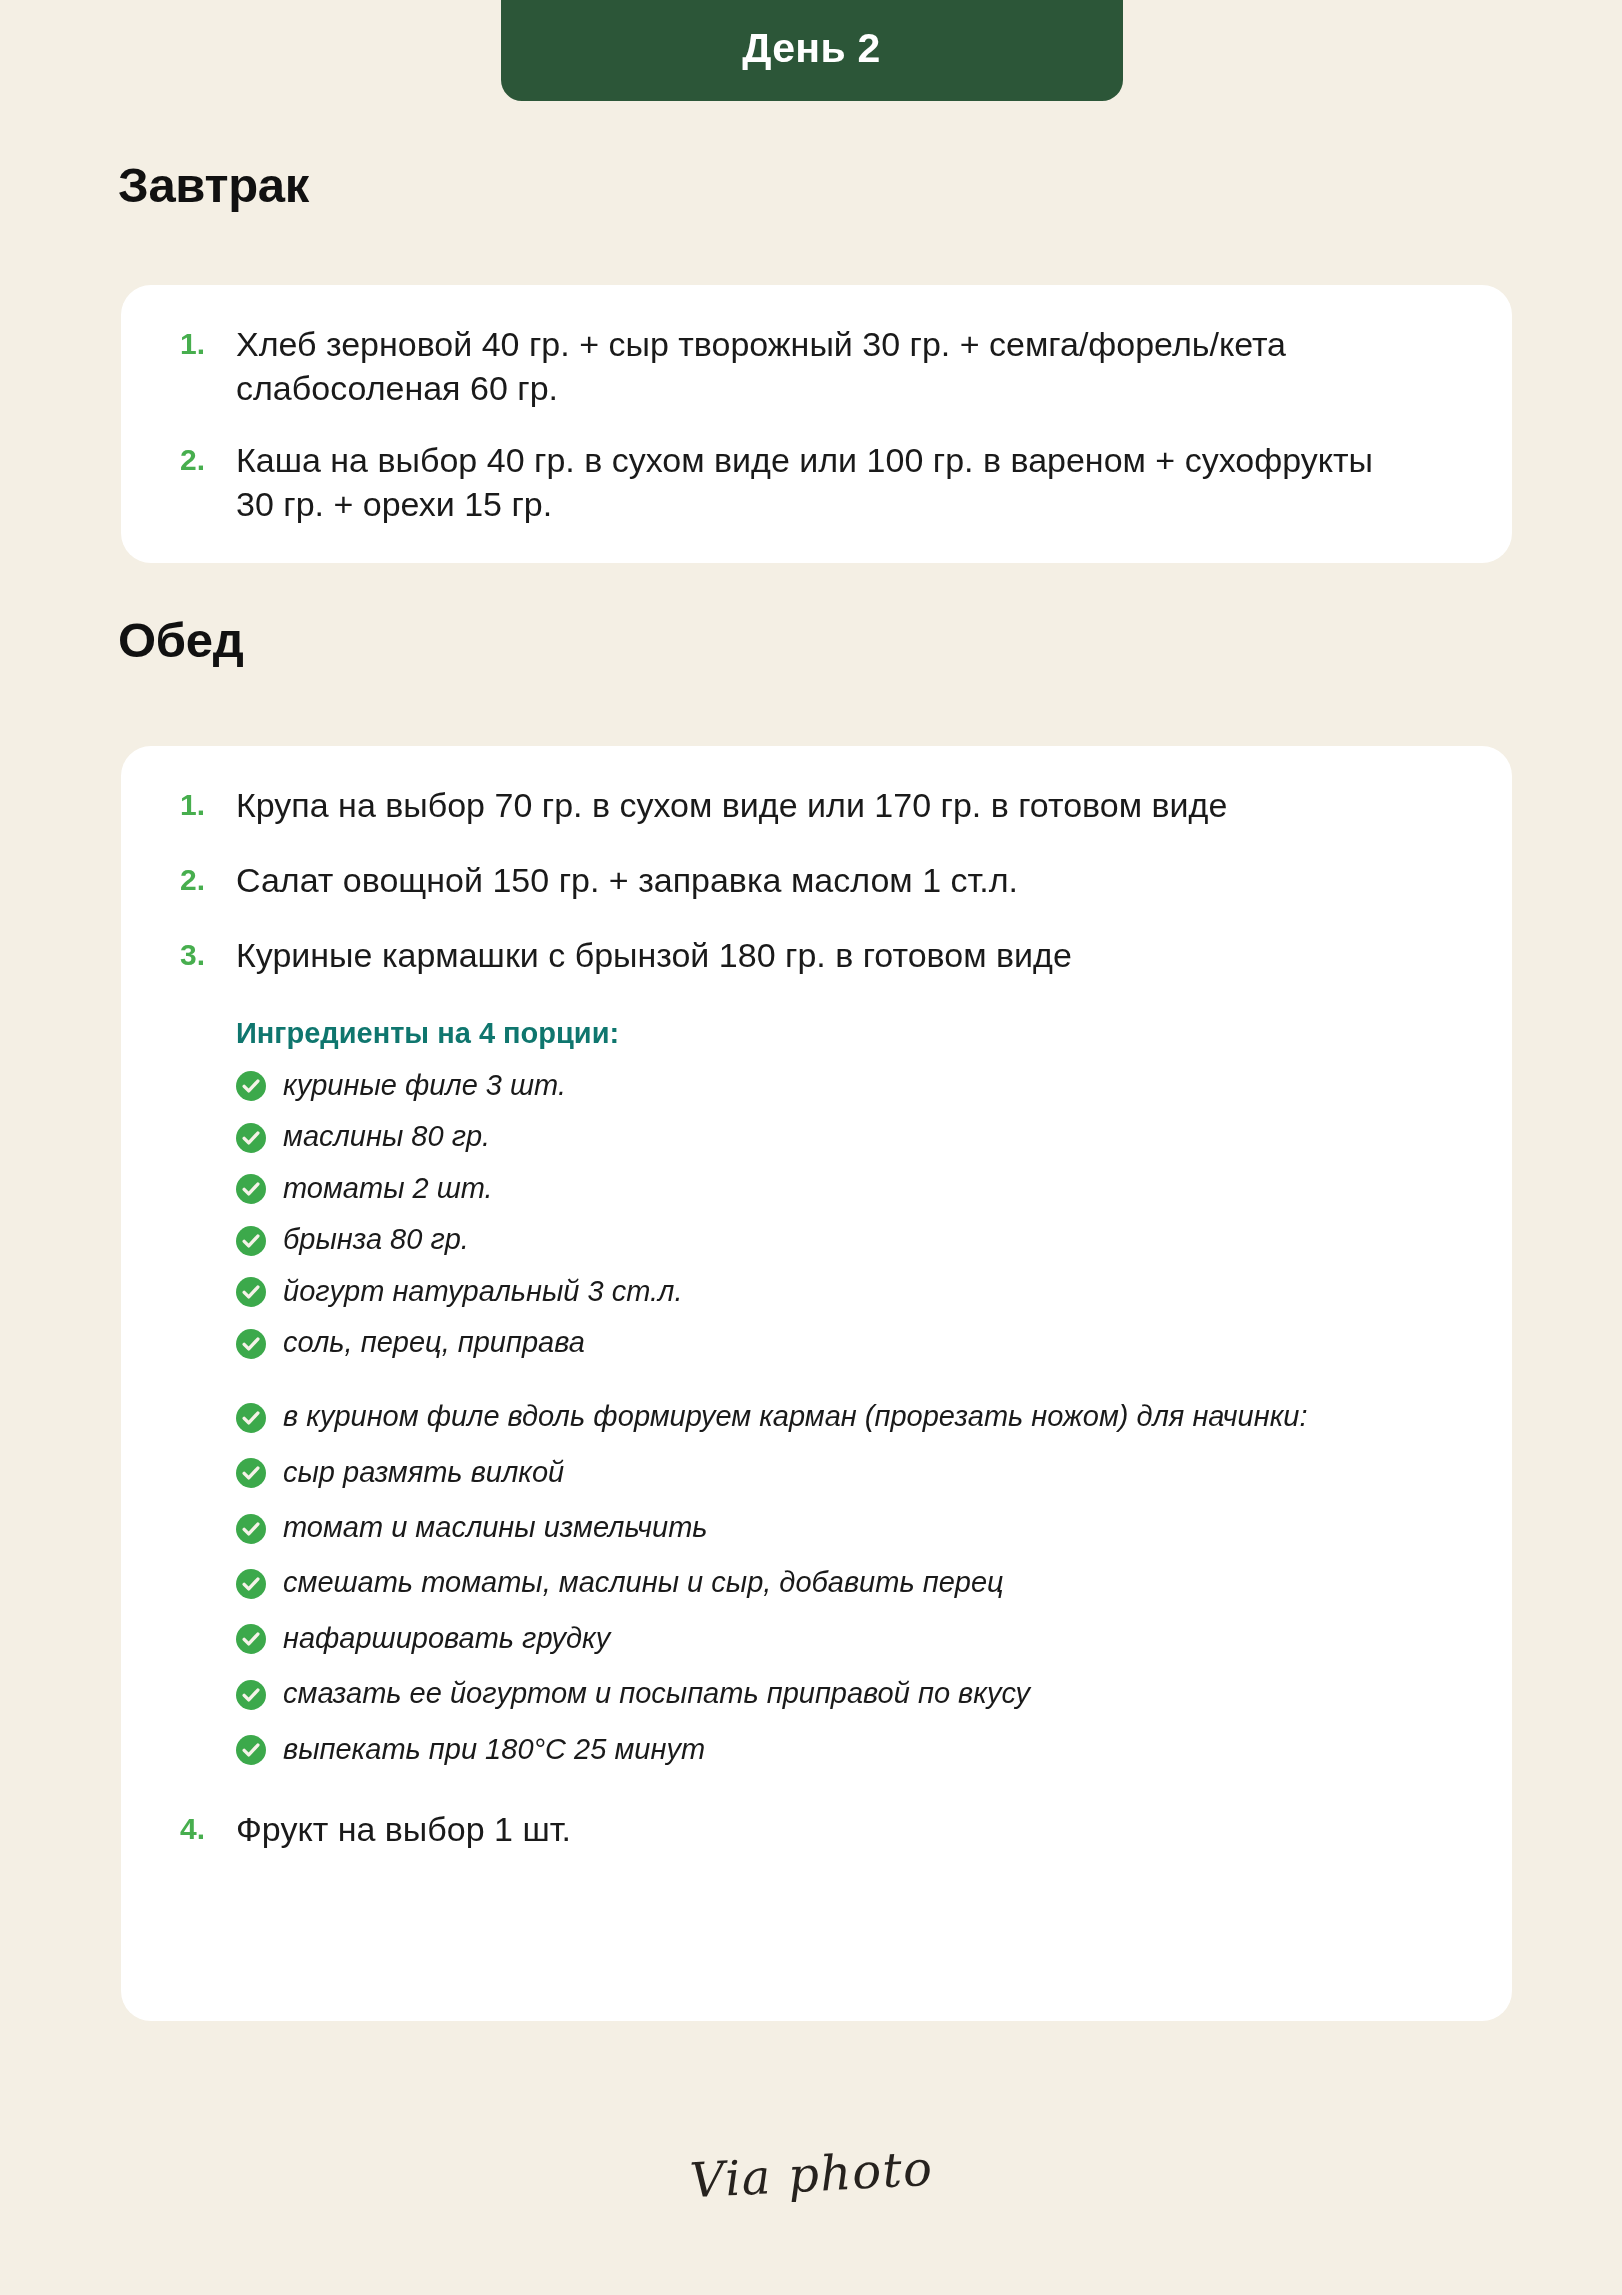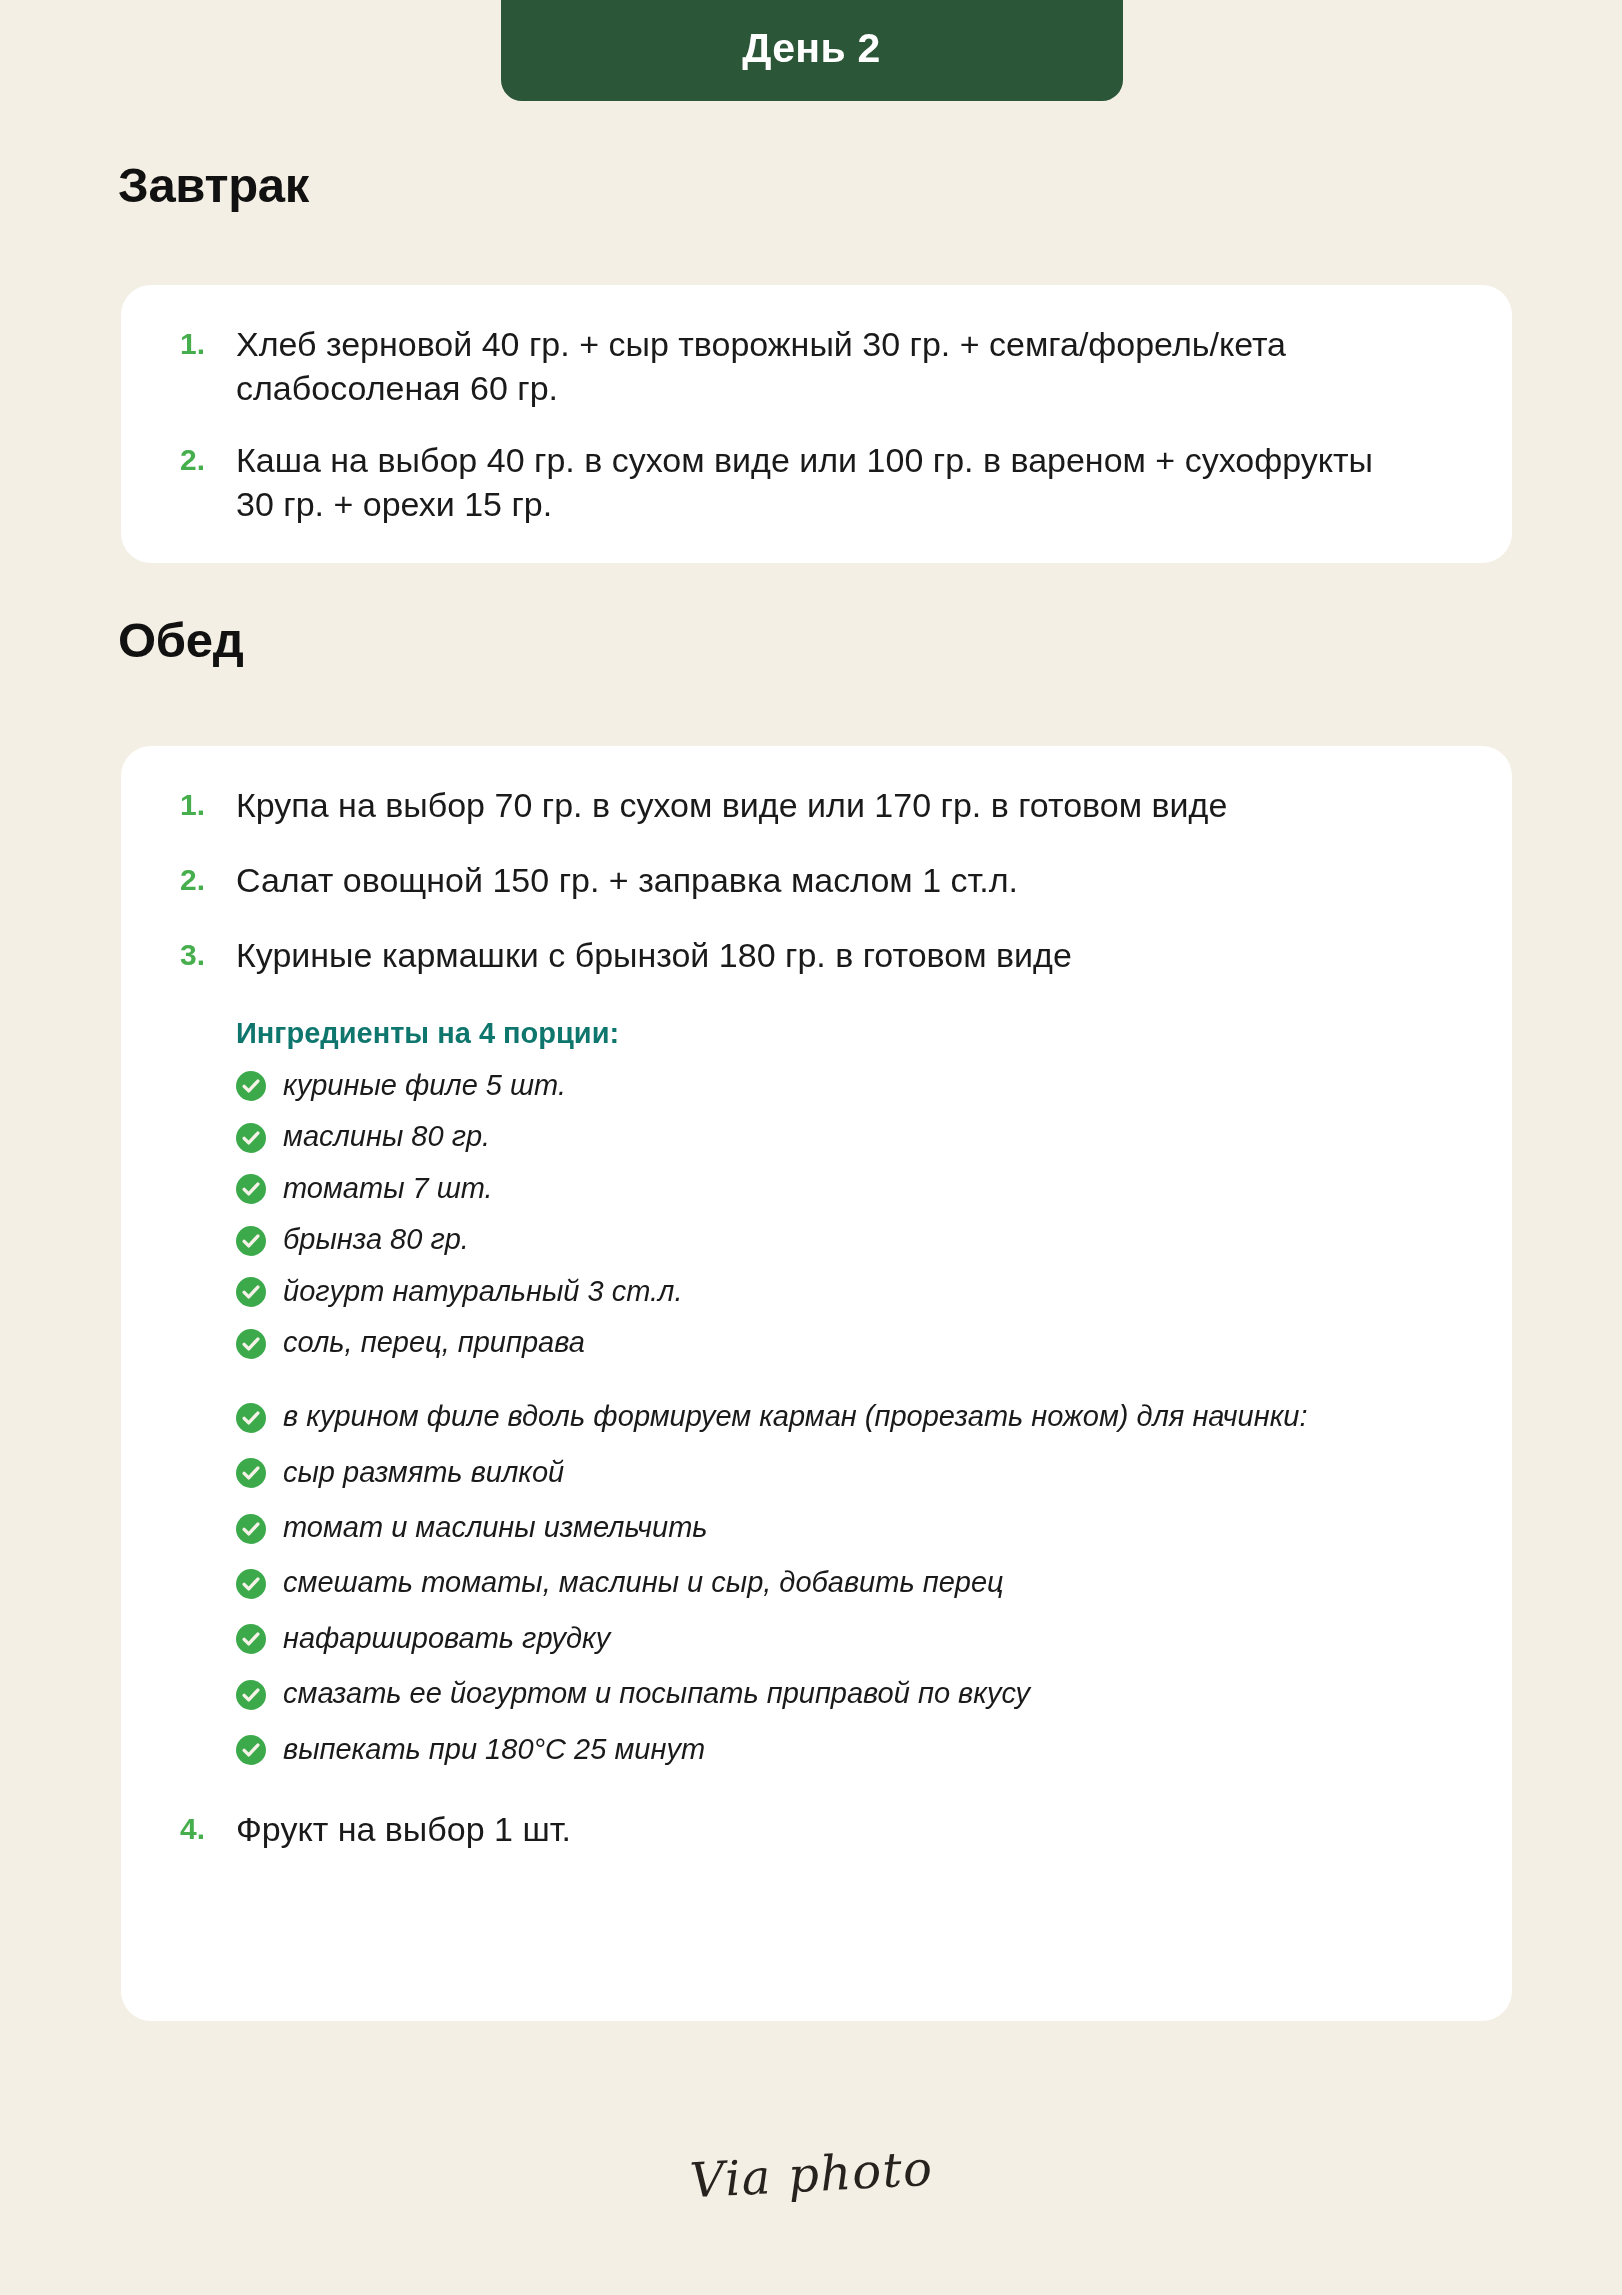--- a/index.html
+++ b/index.html
@@ -207,39 +207,39 @@
     <div class="recipe-block">
       <div class="recipe-subtitle">Ингредиенты на 4 порции:</div>
       <ul class="check-list">
         <li class="check-item">
           <span class="check-icon">
             <svg width="30" height="30" viewBox="0 0 46 46">
                 <circle cx="23" cy="23" r="23" fill="#3CA94B"></circle>
                 <path d="M12.5 23.5 L19.5 30.5 L33.5 15.5" stroke="#F6F2E8" stroke-width="5.2" fill="none" stroke-linecap="round" stroke-linejoin="round"></path>
               </svg>
           </span>
-          <span class="check-text">куриные филе 5 шт.</span>
+          <span class="check-text">куриные филе 3 шт.</span>
         </li>
         <li class="check-item">
           <span class="check-icon">
             <svg width="30" height="30" viewBox="0 0 46 46">
                 <circle cx="23" cy="23" r="23" fill="#3CA94B"></circle>
                 <path d="M12.5 23.5 L19.5 30.5 L33.5 15.5" stroke="#F6F2E8" stroke-width="5.2" fill="none" stroke-linecap="round" stroke-linejoin="round"></path>
               </svg>
           </span>
           <span class="check-text">маслины 80 гр.</span>
         </li>
         <li class="check-item">
           <span class="check-icon">
             <svg width="30" height="30" viewBox="0 0 46 46">
                 <circle cx="23" cy="23" r="23" fill="#3CA94B"></circle>
                 <path d="M12.5 23.5 L19.5 30.5 L33.5 15.5" stroke="#F6F2E8" stroke-width="5.2" fill="none" stroke-linecap="round" stroke-linejoin="round"></path>
               </svg>
           </span>
-          <span class="check-text">томаты 7 шт.</span>
+          <span class="check-text">томаты 2 шт.</span>
         </li>
         <li class="check-item">
           <span class="check-icon">
             <svg width="30" height="30" viewBox="0 0 46 46">
                 <circle cx="23" cy="23" r="23" fill="#3CA94B"></circle>
                 <path d="M12.5 23.5 L19.5 30.5 L33.5 15.5" stroke="#F6F2E8" stroke-width="5.2" fill="none" stroke-linecap="round" stroke-linejoin="round"></path>
               </svg>
           </span>
           <span class="check-text">брынза 80 гр.</span>
         </li>

